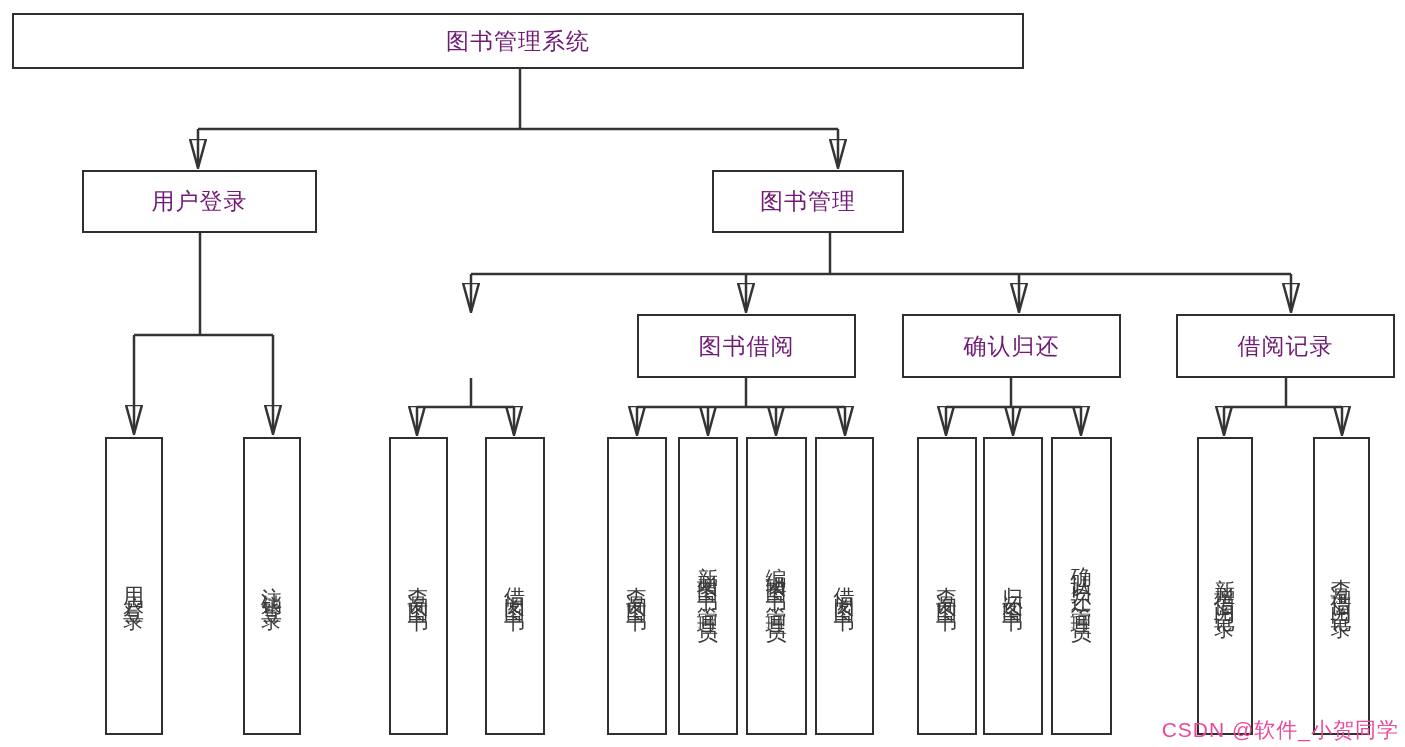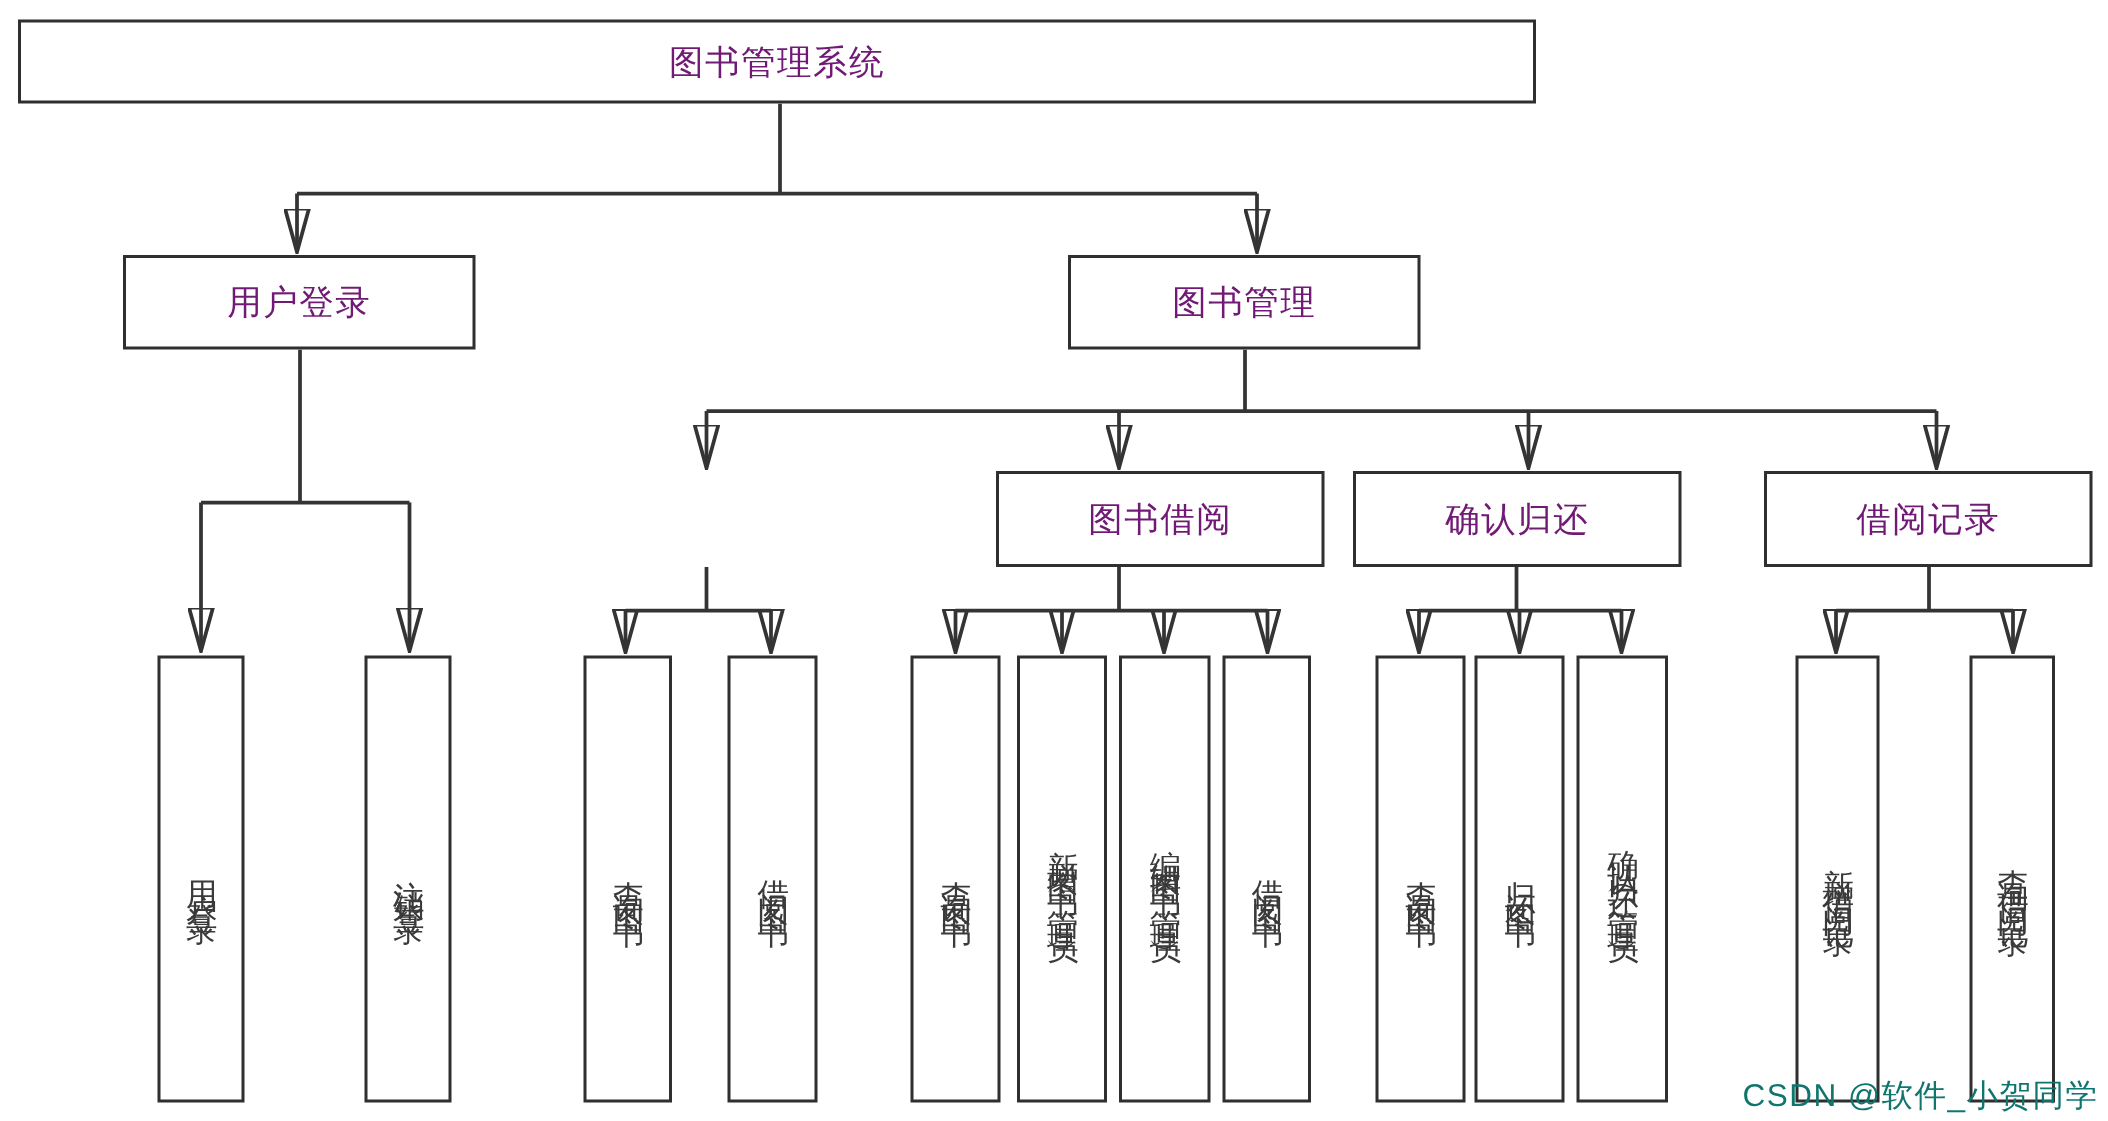--- a/index.html
+++ b/index.html
@@ -42,21 +42,21 @@
     line-height:1.0;
     white-space:nowrap;
   }
   #wires{position:absolute;left:0;top:0;z-index:1;}
   #wires path{stroke:#343434;stroke-width:2.5;fill:none;}
   .watermark{
     position:absolute;
     right:6px;
     top:716px;
     font-size:21px;
-    color:#0f766e;
+    color:#ec4899;
     letter-spacing:1px;
     z-index:3;
   }
 </style>
 </head>
 <body>
 
 <div id="canvas">
 
   <svg id="wires" width="1405" height="747" viewBox="0 0 1405 747">
@@ -103,23 +103,23 @@
 
     <path d="M1286,378 V407"></path>
     <path d="M1224,407 H1342"></path>
     <path d="M1224,407 V434" marker-end="url(#arw)"></path>
     <path d="M1342,407 V434" marker-end="url(#arw)"></path>
   </svg>
 
   <div class="node" style="left:12px;top:13px;width:1012px;height:56px;">图书管理系统</div>
 
   <div class="node" style="left:82px;top:170px;width:235px;height:63px;">用户登录</div>
-  <div class="node" style="left:712px;top:170px;width:235px;height:63px;">图书管理</div>
+  <div class="node" style="left:712px;top:170px;width:192px;height:63px;">图书管理</div>
 
-  <div class="node" style="left:637px;top:314px;width:219px;height:64px;margin-left:27px;">图书借阅</div>
+  <div class="node" style="left:637px;top:314px;width:219px;height:64px;">图书借阅</div>
   <div class="node" style="left:902px;top:314px;width:219px;height:64px;">确认归还</div>
   <div class="node" style="left:1176px;top:314px;width:219px;height:64px;">借阅记录</div>
 
   <div class="leaf" style="left:105px;top:437px;width:58px;height:298px;">
     <span>用户登录</span>
   </div>
   <div class="leaf" style="left:243px;top:437px;width:58px;height:298px;">
     <span>注销登录</span>
   </div>
 

